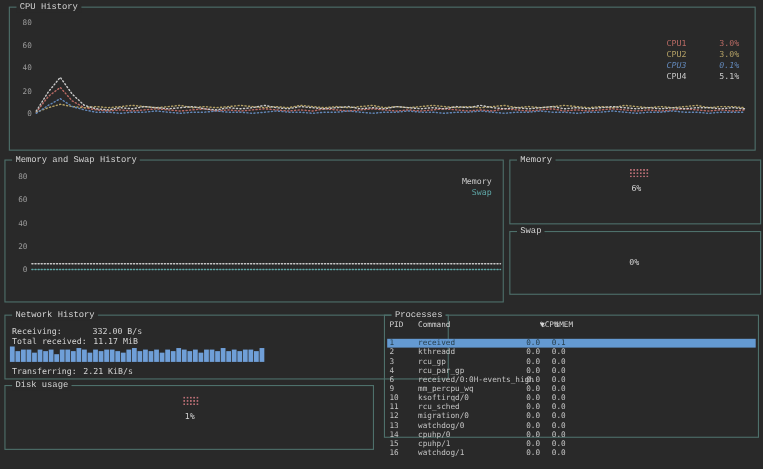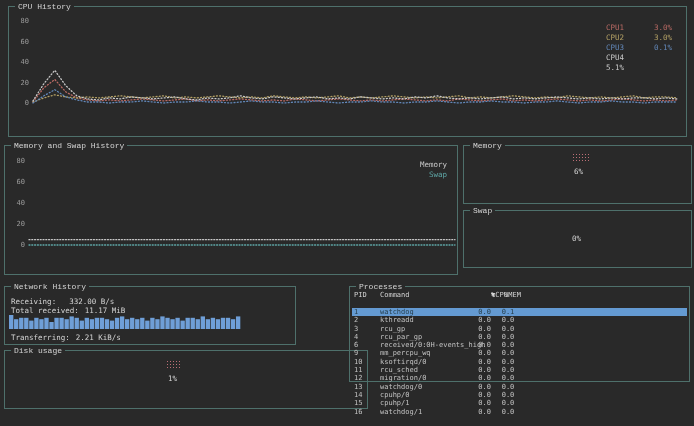--- a/index.html
+++ b/index.html
@@ -37,30 +37,30 @@
 
   
   #memory-panel{left:463px;top:145px;width:229px;height:59px}
   #swap-panel{left:463px;top:210px;width:229px;height:58px}
   .gauge-val{position:absolute;font-size:7.5px;color:var(--title_text,#d4d4d4)}
   .dotmeter{position:absolute;
     background-image:radial-gradient(circle, var(--meter_dots,#bd6f76) 0.7px, transparent 0.8px);
     background-size:3px 3px}
 
   
-  #network-panel{left:4px;top:286px;width:292px;height:59px}
+  #network-panel{left:4px;top:286px;width:404px;height:59px}
   .netline{position:absolute;left:6px;font-size:7.5px;line-height:8px;white-space:nowrap;color:var(--title_text,#d4d4d4)}
   .netline .val{margin-left:6px}
-  .netline .val.wide{margin-left:13px}
-
-  
-  #disk-panel{left:4px;top:350px;width:364px;height:59px}
-
-  
-  #processes-panel{left:349px;top:286px;width:341px;height:96px}
+  .netline .val.wide{margin-left:28px}
+
+  
+  #disk-panel{left:4px;top:350px;width:336px;height:59px}
+
+  
+  #processes-panel{left:349px;top:286px;width:341px;height:112px}
   .phead{position:absolute;left:2px;right:2px;top:4px;height:9px;
     font-size:7px;line-height:8px;color:var(--title_text,#d8d8d8)}
   .phead span{position:absolute}
   .h-pid{left:2px}
   .h-cmd{left:28px;}
   .h-cpu{left:112px;width:27px;text-align:right}
   .h-mem{left:143px;width:26px;text-align:right}
   .prows{position:absolute;left:2px;right:2px;top:21px;font-size:7px}
   .prow{position:relative;height:8.3px;line-height:8.3px;white-space:nowrap}
   .prow span{position:absolute}
@@ -80,33 +80,33 @@
   <span class="ytick y2">40</span>
   <span class="ytick y3">20</span>
   <span class="ytick y4">0</span>
   <svg style="left:22px;top:6px" width="648" height="104" viewBox="0 0 648 104">
       <polyline points="2.0,89.0 12.9,74.7 23.8,66.5 34.7,78.8 45.7,84.9 56.6,86.9 67.5,87.9 78.4,86.9 89.3,87.9 100.2,86.9 111.2,85.9 122.1,86.9 133.0,87.9 143.9,86.9 154.8,85.9 165.7,87.9 176.6,86.9 187.6,87.9 198.5,86.9 209.4,85.9 220.3,86.9 231.2,87.9 242.1,86.9 253.1,87.9 264.0,85.9 274.9,86.9 285.8,87.9 296.7,86.9 307.6,85.9 318.5,86.9 329.5,87.9 340.4,86.9 351.3,87.9 362.2,86.9 373.1,85.9 384.0,86.9 394.9,87.9 405.9,86.9 416.8,87.9 427.7,85.9 438.6,86.9 449.5,87.9 460.4,86.9 471.4,85.9 482.3,87.9 493.2,86.9 504.1,87.9 515.0,86.9 525.9,85.9 536.8,86.9 547.8,87.9 558.7,86.9 569.6,87.9 580.5,86.9 591.4,85.9 602.3,86.9 613.3,87.9 624.2,86.9 635.1,87.9 646.0,86.9" fill="none" stroke="#b96a64" stroke-width="1.3" stroke-dasharray="1 2.2" stroke-linecap="round"></polyline>
       <polyline points="2.0,89.0 12.9,84.9 23.8,81.8 34.7,83.9 45.7,84.9 56.6,83.9 67.5,84.9 78.4,83.9 89.3,82.8 100.2,83.9 111.2,84.9 122.1,83.9 133.0,82.8 143.9,84.9 154.8,83.9 165.7,84.9 176.6,83.9 187.6,82.8 198.5,83.9 209.4,84.9 220.3,83.9 231.2,84.9 242.1,82.8 253.1,83.9 264.0,84.9 274.9,83.9 285.8,84.9 296.7,83.9 307.6,82.8 318.5,84.9 329.5,83.9 340.4,84.9 351.3,83.9 362.2,82.8 373.1,83.9 384.0,84.9 394.9,83.9 405.9,84.9 416.8,83.9 427.7,82.8 438.6,84.9 449.5,83.9 460.4,84.9 471.4,83.9 482.3,82.8 493.2,83.9 504.1,84.9 515.0,83.9 525.9,84.9 536.8,82.8 547.8,83.9 558.7,84.9 569.6,83.9 580.5,84.9 591.4,83.9 602.3,82.8 613.3,84.9 624.2,83.9 635.1,83.9 646.0,84.9" fill="none" stroke="#b3a065" stroke-width="1.3" stroke-dasharray="1 2.2" stroke-linecap="round"></polyline>
       <polyline points="2.0,90.0 12.9,82.8 23.8,76.7 34.7,83.9 45.7,86.9 56.6,89.0 67.5,89.0 78.4,90.0 89.3,89.0 100.2,89.0 111.2,87.9 122.1,89.0 133.0,90.0 143.9,89.0 154.8,89.0 165.7,87.9 176.6,89.0 187.6,89.0 198.5,90.0 209.4,89.0 220.3,87.9 231.2,89.0 242.1,89.0 253.1,90.0 264.0,89.0 274.9,89.0 285.8,87.9 296.7,89.0 307.6,90.0 318.5,89.0 329.5,89.0 340.4,87.9 351.3,89.0 362.2,89.0 373.1,90.0 384.0,89.0 394.9,89.0 405.9,87.9 416.8,89.0 427.7,90.0 438.6,89.0 449.5,89.0 460.4,87.9 471.4,89.0 482.3,89.0 493.2,90.0 504.1,89.0 515.0,89.0 525.9,87.9 536.8,89.0 547.8,90.0 558.7,89.0 569.6,89.0 580.5,87.9 591.4,89.0 602.3,89.0 613.3,90.0 624.2,89.0 635.1,89.0 646.0,89.0" fill="none" stroke="#6287b8" stroke-width="1.3" stroke-dasharray="1 2.2" stroke-linecap="round"></polyline>
       <polyline points="2.0,87.9 12.9,70.6 23.8,57.3 34.7,72.6 45.7,82.8 56.6,85.9 67.5,86.9 78.4,84.9 89.3,85.9 100.2,83.9 111.2,84.9 122.1,85.9 133.0,84.9 143.9,83.9 154.8,85.9 165.7,86.9 176.6,84.9 187.6,85.9 198.5,84.9 209.4,82.8 220.3,84.9 231.2,85.9 242.1,83.9 253.1,84.9 264.0,85.9 274.9,84.9 285.8,83.9 296.7,85.9 307.6,84.9 318.5,85.9 329.5,83.9 340.4,84.9 351.3,85.9 362.2,84.9 373.1,85.9 384.0,83.9 394.9,84.9 405.9,82.8 416.8,84.9 427.7,85.9 438.6,84.9 449.5,85.9 460.4,84.9 471.4,83.9 482.3,85.9 493.2,84.9 504.1,85.9 515.0,84.9 525.9,83.9 536.8,84.9 547.8,85.9 558.7,84.9 569.6,85.9 580.5,84.9 591.4,85.9 602.3,84.9 613.3,84.9 624.2,85.9 635.1,84.9 646.0,85.9" fill="none" stroke="#c9c9c9" stroke-width="1.3" stroke-dasharray="1 2.2" stroke-linecap="round"></polyline>
     </svg>
   <div class="legend" id="cpu-legend">
-    <div class="legrow" style="color: rgb(185, 106, 100);">
+    <div class="legrow" style="color: rgb(185, 106, 100); margin-top: 12px;">
       <span>CPU1</span>
       <span>3.0%</span>
     </div>
     <div class="legrow" style="color: rgb(179, 160, 101); text-align: center;">
       <span>CPU2</span>
       <span>3.0%</span>
     </div>
-    <div class="legrow" style="color: rgb(98, 135, 184);">
+    <div class="legrow" style="color: rgb(98, 135, 184); font-style: italic;">
       <span>CPU3</span>
       <span>0.1%</span>
     </div>
-    <div class="legrow" style="color: rgb(201, 201, 201); flex-direction: column;">
+    <div class="legrow" style="color: rgb(201, 201, 201);">
       <span>CPU4</span>
       <span>5.1%</span>
     </div>
   </div>
 </div>
 
 <div class="panel" id="memswap-panel">
   <span class="ptitle">Memory and Swap History</span>
   <span class="ytick y0">80</span>
   <span class="ytick y1">60</span>
@@ -208,21 +208,21 @@
     <span class="h-cmd">Command</span>
     <span class="h-cpu">
         <span>%CPU</span>
         <span>▼</span>
       </span>
     <span class="h-mem">%MEM</span>
   </div>
   <div class="prows">
       <div class="prow selected">
     <span class="c-pid">1</span>
-    <span class="c-cmd">watchdog</span>
+    <span class="c-cmd">received</span>
     <span class="c-cpu">0.0</span>
     <span class="c-mem">0.1</span>
   </div>
       <div class="prow">
     <span class="c-pid">2</span>
     <span class="c-cmd">kthreadd</span>
     <span class="c-cpu">0.0</span>
     <span class="c-mem">0.0</span>
   </div>
       <div class="prow">

